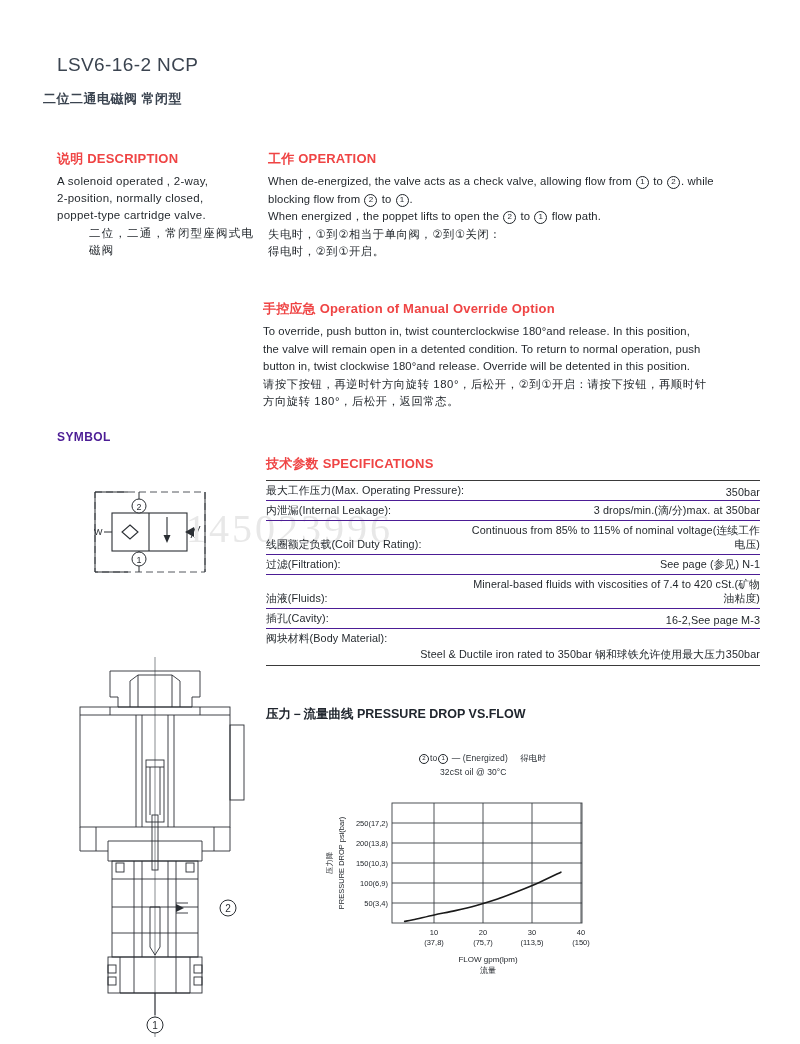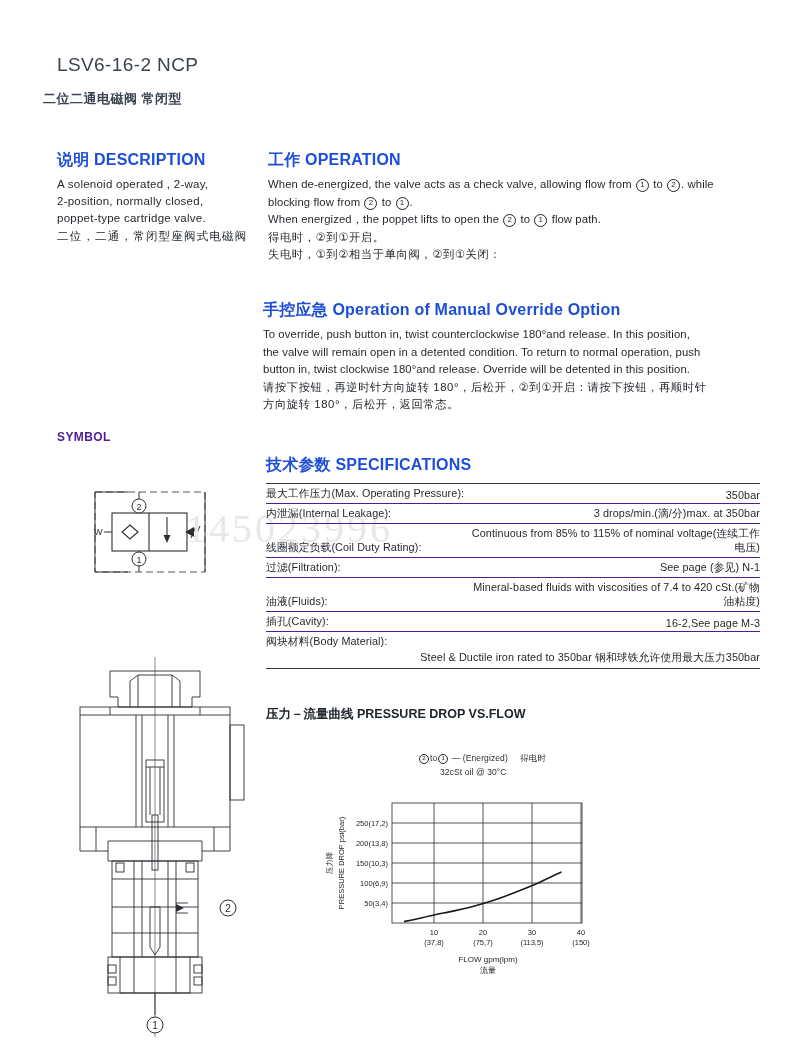--- a/index.html
+++ b/index.html
@@ -31,23 +31,23 @@
     left: 43px;
     top: 90px;
     font-size: 13px;
     font-weight: 700;
     color: #3b4450;
     letter-spacing: 0.5px;
   }
 
   
   .sec-head {
-    font-size: 16px;
+    font-size: 13px;
     font-weight: 700;
-    color: #1d4ed8;
+    color: #ef4444;
     letter-spacing: 0.2px;
   }
   .sec-head .cn { font-weight: 700; }
 
   
   .desc-col {
     position: absolute;
     left: 57px;
     top: 150px;
     width: 200px;
@@ -56,20 +56,21 @@
   .desc-body {
     font-size: 11.5px;
     line-height: 17px;
     color: #1f2429;
     letter-spacing: 0.25px;
   }
   .desc-body .cnline {
     letter-spacing: 1.2px;
     display: block;
     margin-top: 1px;
+    margin-left: 32px;
   }
 
   
   .op-col {
     position: absolute;
     left: 268px;
     top: 150px;
     width: 492px;
   }
   .op-col .sec-head { margin-bottom: 5px; }
@@ -239,22 +240,22 @@
     <span class="circ">2</span><span>.  while</span><br>
     <span>blocking flow from</span>
     <span class="circ">2</span>
     <span>to</span>
     <span class="circ">1</span><span>.</span><br>
     <span>When energized，the poppet lifts to open the</span>
     <span class="circ">2</span>
     <span>to</span>
     <span class="circ">1</span>
     <span>flow path.</span>
+    <span class="cnline">失电时，①到②相当于单向阀，②到①关闭：</span>
     <span class="cnline">得电时，②到①开启。</span>
-    <span class="cnline">失电时，①到②相当于单向阀，②到①关闭：</span>
   </div>
 </div>
 
 <div class="override-col">
   <div class="sec-head">
     <span class="cn">手控应急</span>
     <span>Operation of Manual Override Option</span>
   </div>
   <div class="override-body">
     <span>To override, push button in, twist counterclockwise 180°and release. In this position,</span><br>

